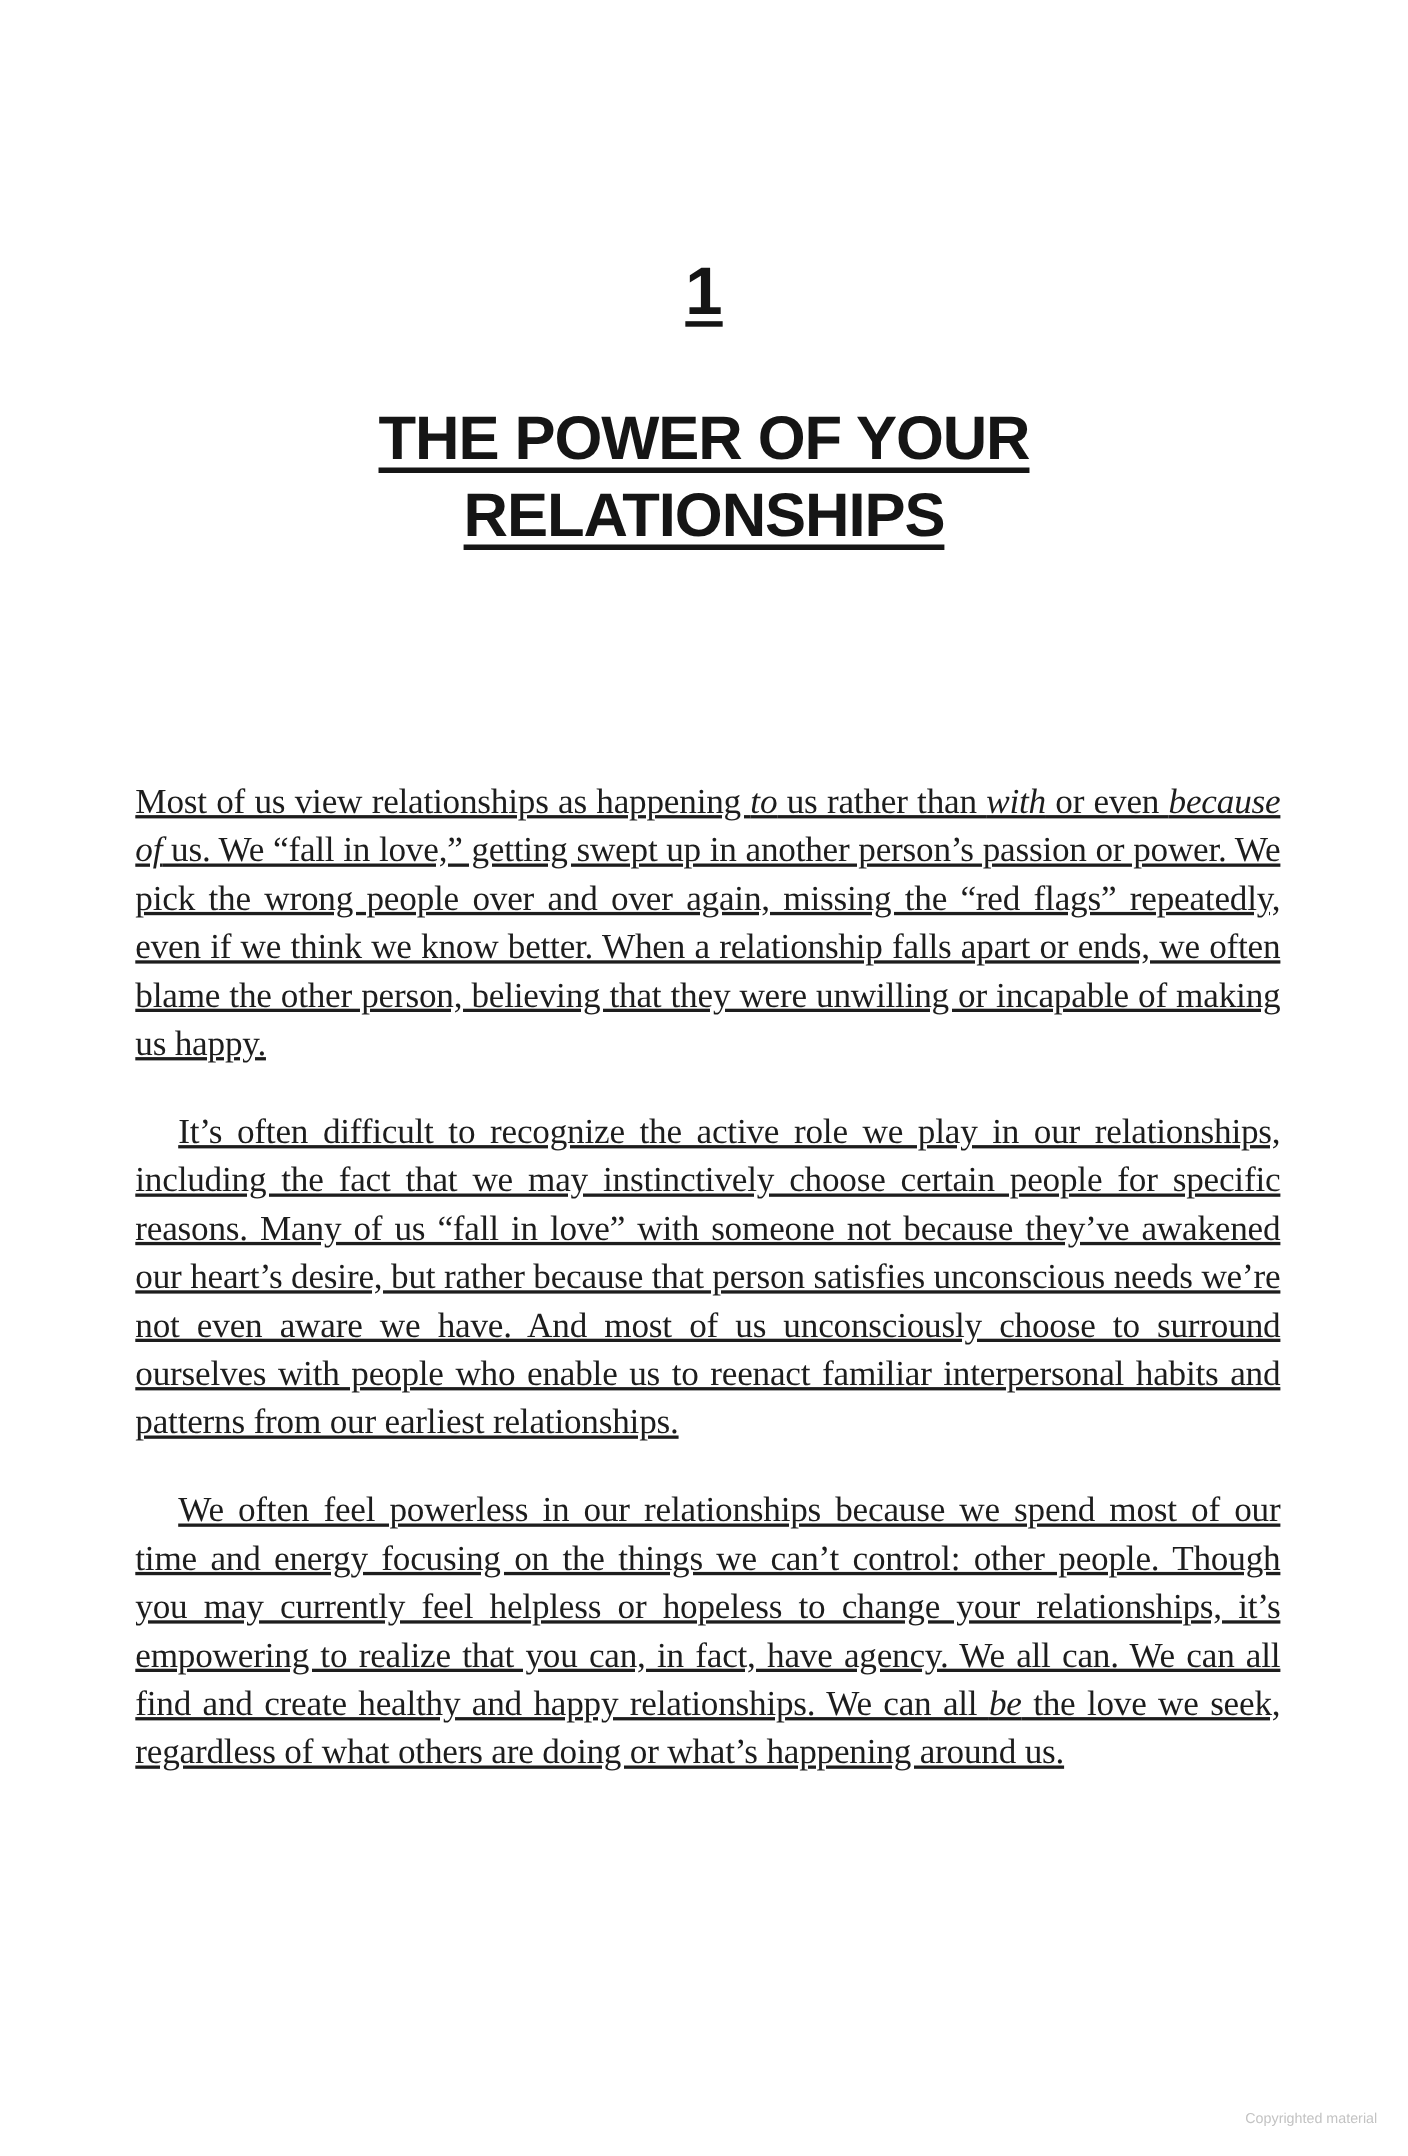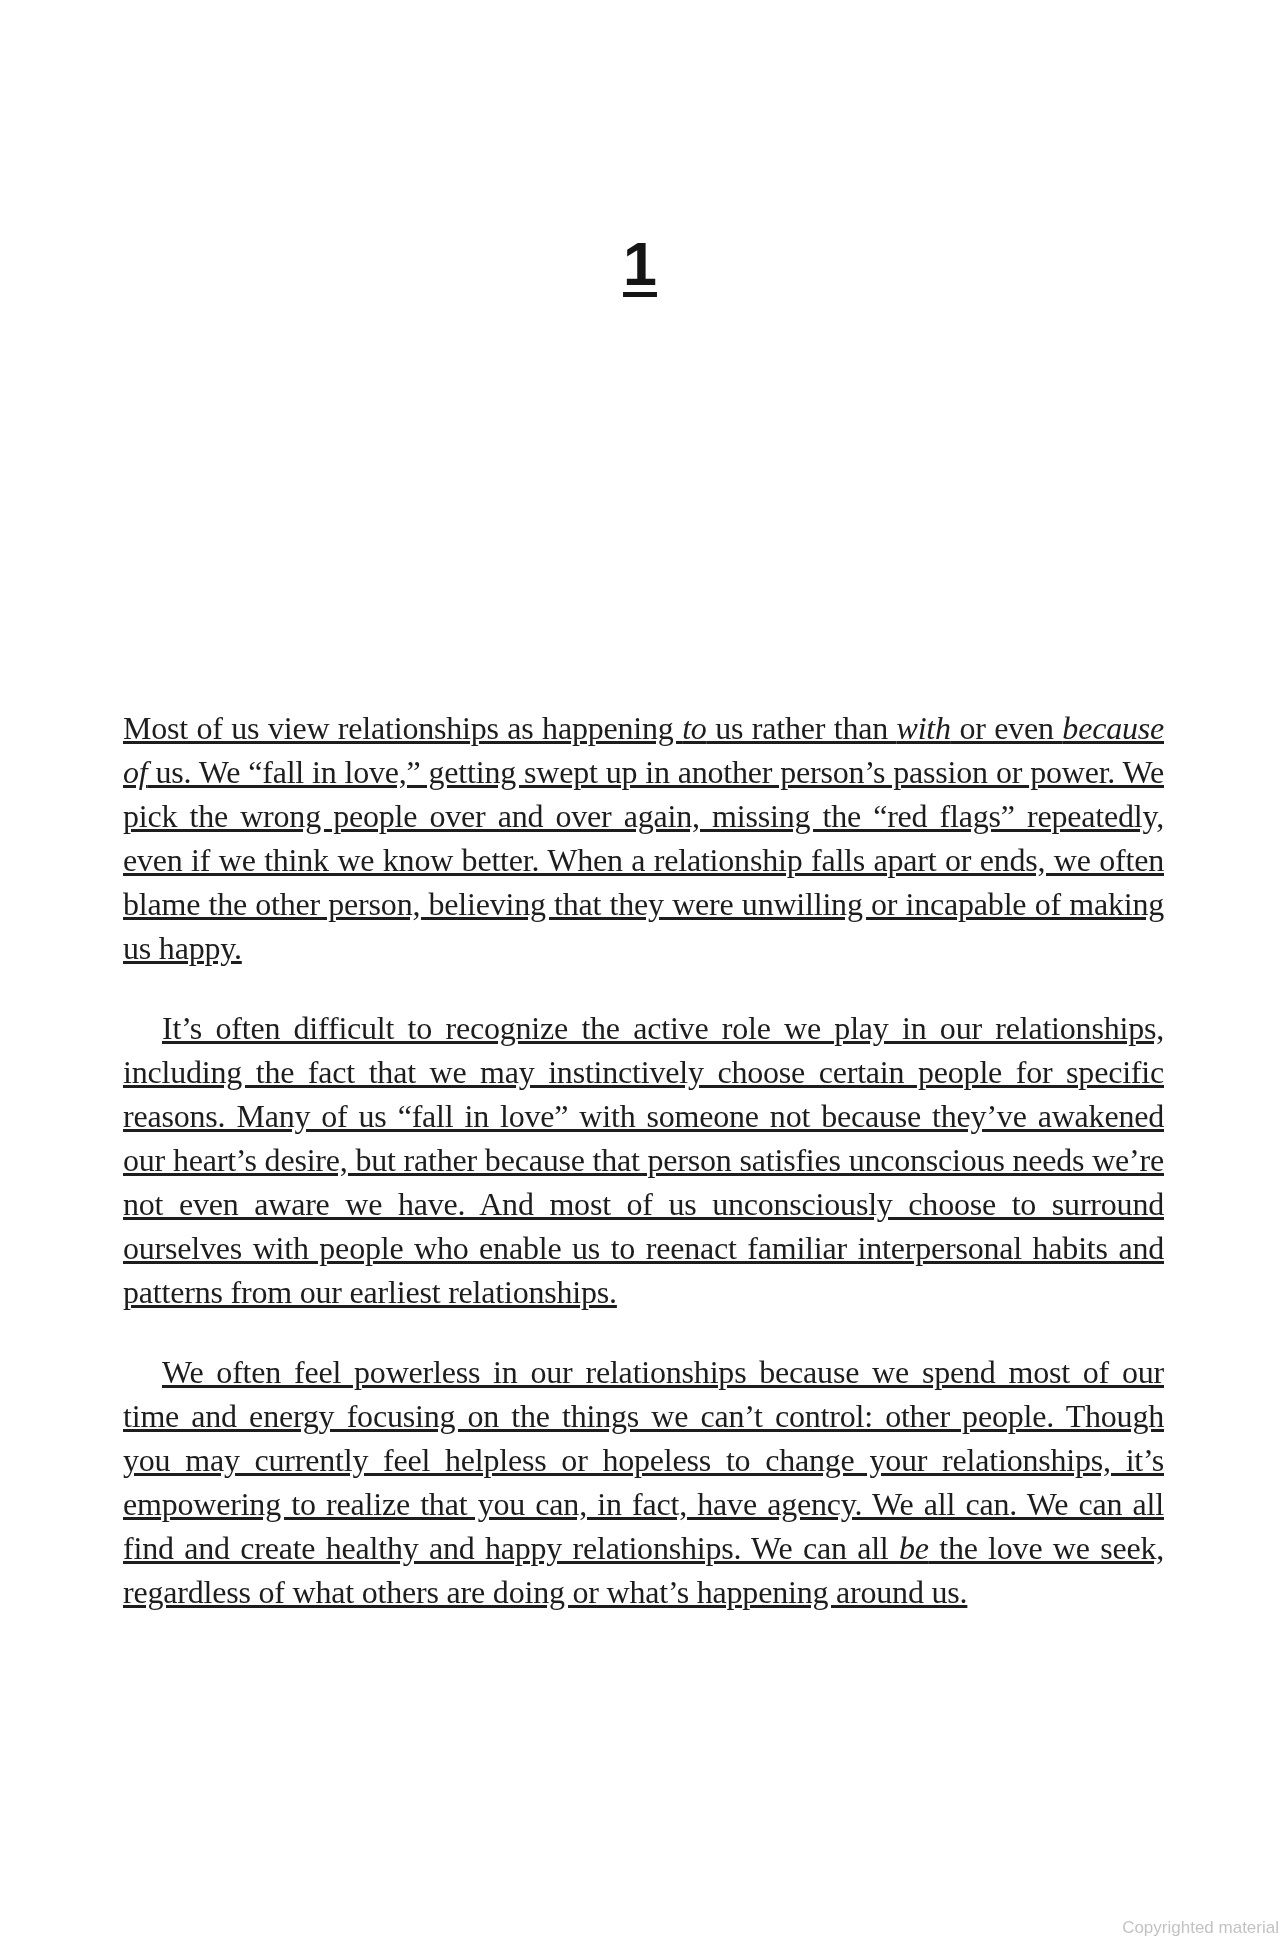--- a/index.html
+++ b/index.html
@@ -69,36 +69,38 @@
     margin: 0;
     padding: 0;
   }
   .body-text p.para.indent {
     text-indent: 39px;
     margin-top: 36px;
   }
   .watermark {
     position: absolute;
     top: 1918px;
-    right: 1px;
+    right: 28px;
     font-family: "Liberation Sans", sans-serif;
-    font-size: 17px;
+    font-size: 13px;
     color: var(--watermark-color, #c3c3c3);
   }
 </style>
 </head>
 <body>
 
 <div class="page">
 
   <div class="chapter-number">
     <span class="ch-num-text">1</span>
   </div>
 
   <h1 class="chapter-title">
+      <span class="title-line">THE POWER OF YOUR</span>
+      <span class="title-line">RELATIONSHIPS</span>
     </h1>
 
   <div class="body-text">
       <p class="para"><span>Most of us view relationships as happening </span><i>to</i><span> us rather than </span><i>with</i><span> or even </span><i>because of</i><span> us. We “fall in love,” getting swept up in another person’s passion or power. We pick the wrong people over and over again, missing the “red flags” repeatedly, even if we think we know better. When a relationship falls apart or ends, we often blame the other person, believing that they were unwilling or incapable of making us happy.</span></p>
       <p class="para indent"><span>It’s often difficult to recognize the active role we play in our relationships, including the fact that we may instinctively choose certain people for specific reasons. Many of us “fall in love” with someone not because they’ve awakened our heart’s desire, but rather because that person satisfies unconscious needs we’re not even aware we have. And most of us unconsciously choose to surround ourselves with people who enable us to reenact familiar interpersonal habits and patterns from our earliest relationships.</span></p>
       <p class="para indent"><span>We often feel powerless in our relationships because we spend most of our time and energy focusing on the things we can’t control: other people. Though you may currently feel helpless or hopeless to change your relationships, it’s empowering to realize that you can, in fact, have agency. We all can. We can all find and create healthy and happy relationships. We can all </span><i>be</i><span> the love we seek, regardless of what others are doing or what’s happening around us.</span></p>
     </div>
 
   <div class="watermark">Copyrighted material</div>
 

